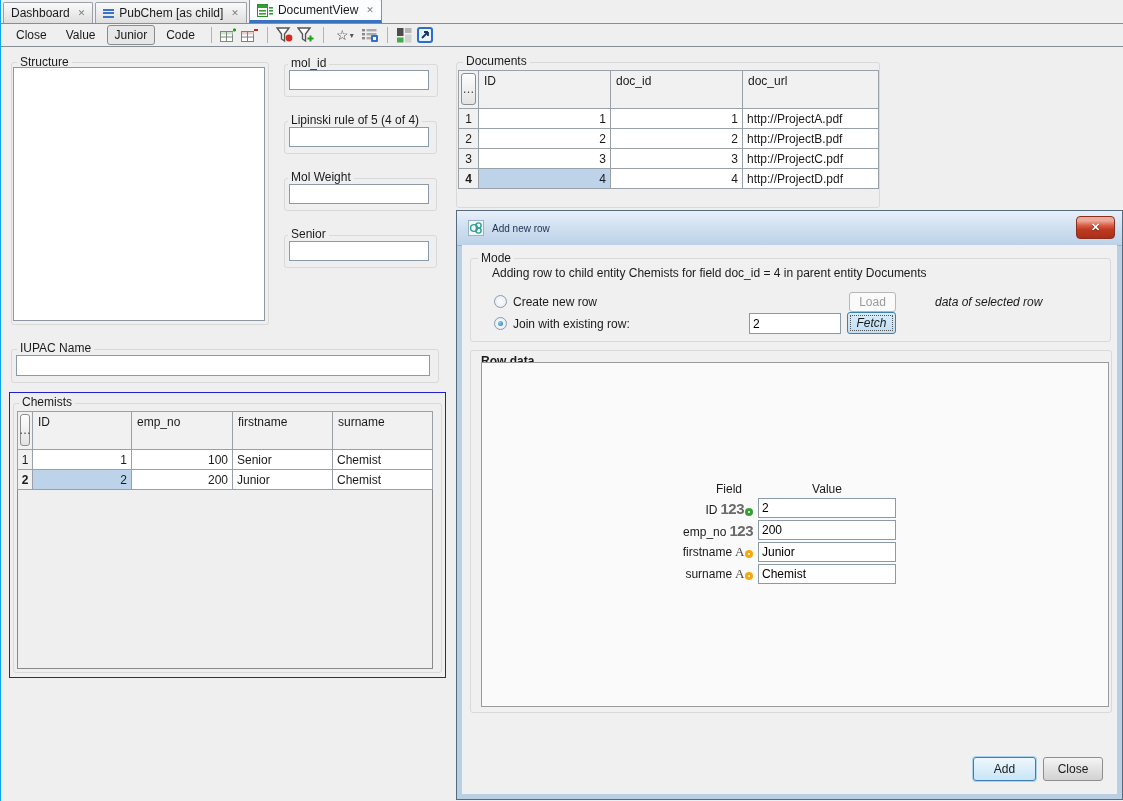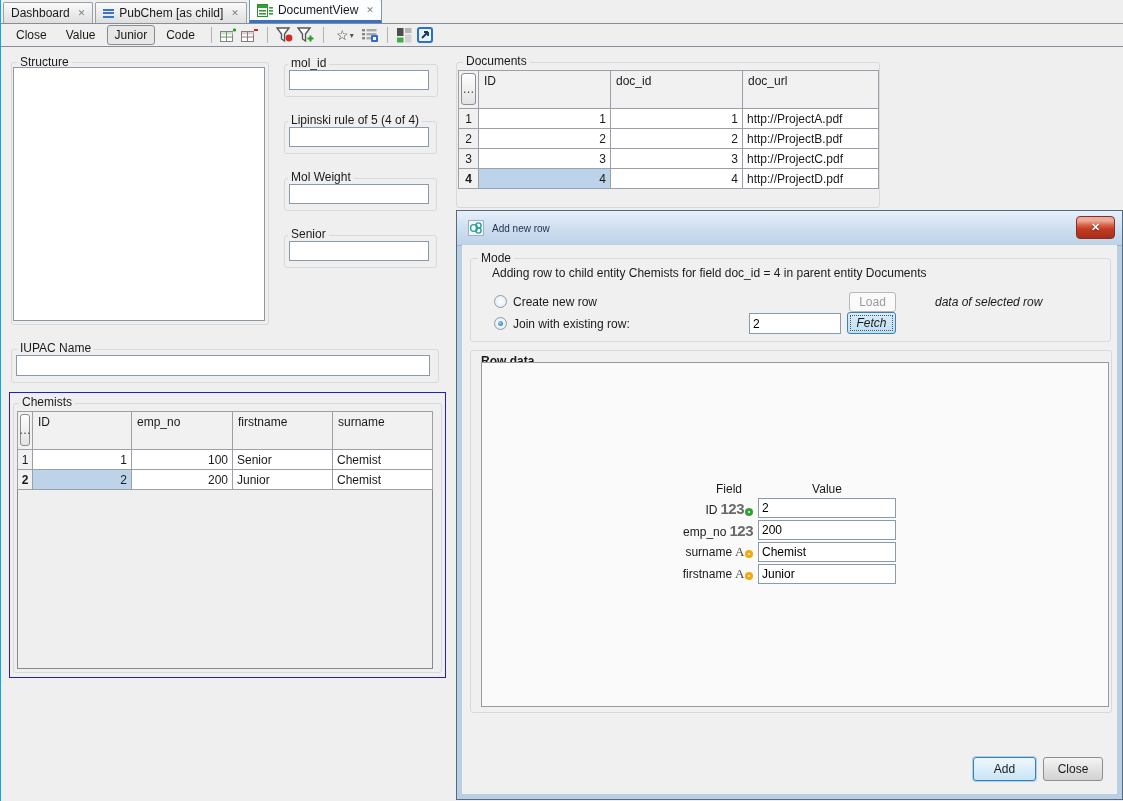--- a/index.html
+++ b/index.html
@@ -348,29 +348,29 @@
       <input class="rd-input" value="2" style="">
     </div>
     <div class="rd-row">
       <span class="rd-label">
         <span>emp_no</span><span class="tglyph">123</span>
       </span>
       <input class="rd-input" value="200" style="">
     </div>
     <div class="rd-row">
       <span class="rd-label">
-        <span>surname</span><span class="tglyph alpha">A</span><span class="badge orange"></span>
-      </span>
-      <input class="rd-input" value="Chemist" style="">
+        <span>firstname</span><span class="tglyph alpha">A</span><span class="badge orange"></span>
+      </span>
+      <input class="rd-input" value="Junior" style="">
     </div>
     <div class="rd-row">
       <span class="rd-label">
-        <span>firstname</span><span class="tglyph alpha">A</span><span class="badge orange"></span>
-      </span>
-      <input class="rd-input" value="Junior" style="">
+        <span>surname</span><span class="tglyph alpha">A</span><span class="badge orange"></span>
+      </span>
+      <input class="rd-input" value="Chemist" style="">
     </div>
   </div>
 
   <div class="btn default" style="left:972px;top:757px;width:63px;height:24px;">
     <span>Add</span>
   </div>
   <div class="btn" style="left:1042px;top:757px;width:60px;height:24px;">
     <span>Close</span>
   </div>
 

